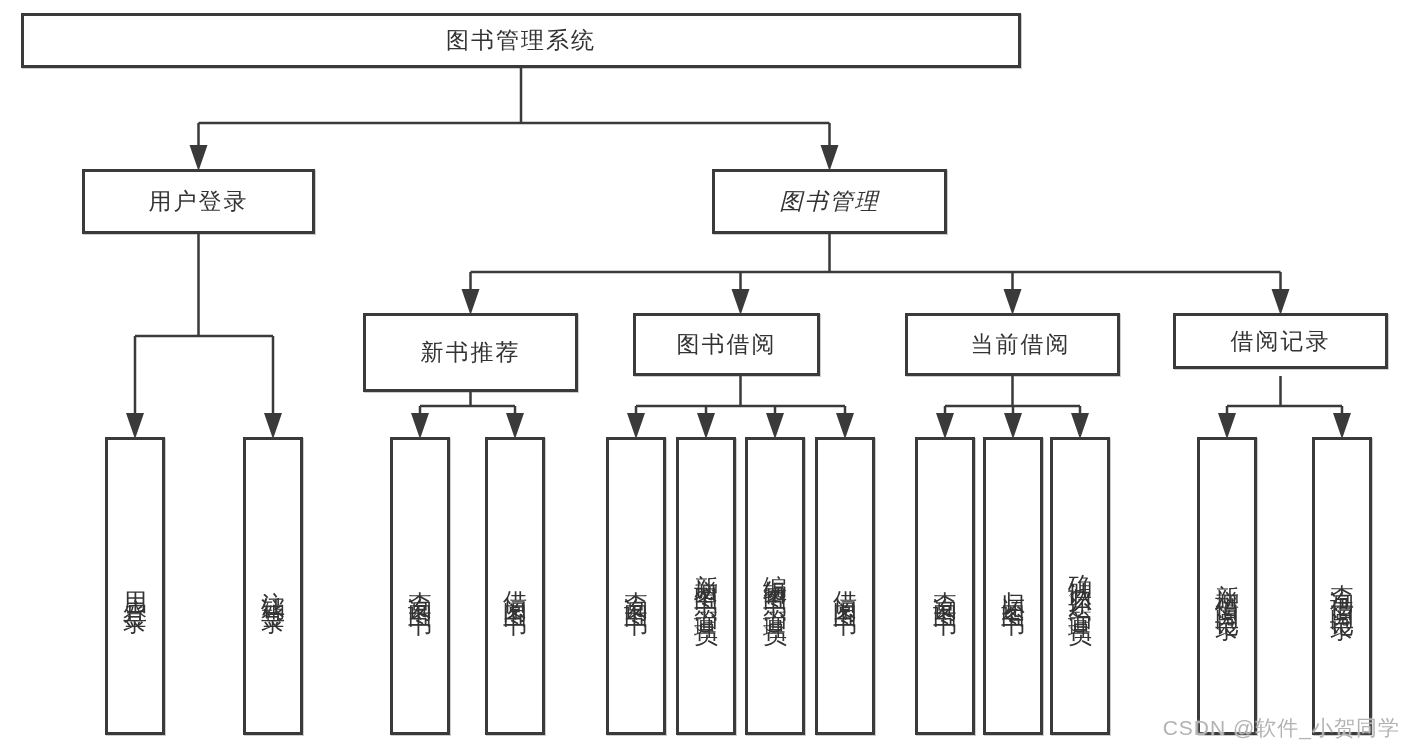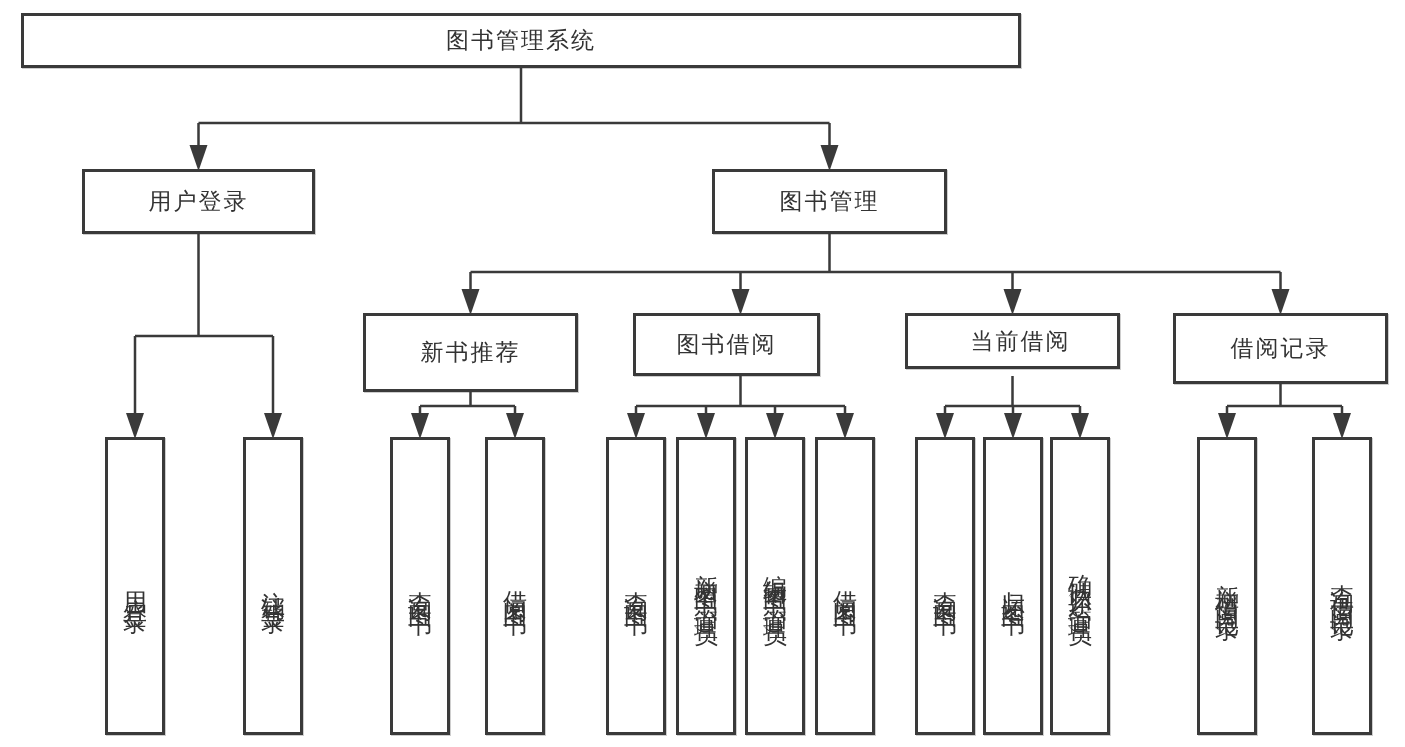--- a/index.html
+++ b/index.html
@@ -100,32 +100,33 @@
       </g>
       <g>
         <path d="M 1280.5 376 L 1280.5 406 M 1227 406 L 1342 406 M 1227 406 L 1227 417 M 1342 406 L 1342 417" fill="none" stroke="#3a3a3a" stroke-width="2.5"></path>
         <polygon points="1218,413 1236,413 1227,439" fill="#3a3a3a"></polygon>
         <polygon points="1333,413 1351,413 1342,439" fill="#3a3a3a"></polygon>
       </g>
     </svg>
   <div id="nodes">
       <div class="node h" style="left: 21px; top: 13px; width: 1000px; height: 55px;">图书管理系统</div>
       <div class="node h" style="left: 82px; top: 169px; width: 233px; height: 65px;">用户登录</div>
-      <div class="node h" style="left: 712px; top: 169px; width: 235px; height: 65px;">图书管理</div>
+      <div class="node h" style="left: 712px; top: 169px; width: 235px; height: 65px; font-style: italic;">图书管理</div>
       <div class="node h" style="left: 363px; top: 313px; width: 215px; height: 79px;">新书推荐</div>
       <div class="node h" style="left: 633px; top: 313px; width: 187px; height: 63px;">图书借阅</div>
-      <div class="node h" style="left: 905px; top: 313px; width: 215px; height: 56px; padding-left: 16px;">当前借阅</div>
-      <div class="node h" style="left: 1173px; top: 313px; width: 215px; height: 71px;">借阅记录</div>
+      <div class="node h" style="left: 905px; top: 313px; width: 215px; height: 63px; padding-left: 16px;">当前借阅</div>
+      <div class="node h" style="left: 1173px; top: 313px; width: 215px; height: 56px;">借阅记录</div>
       <div class="node v" style="left: 105px; top: 437px; width: 60px; height: 298px;">用户登录</div>
       <div class="node v" style="left: 243px; top: 437px; width: 60px; height: 298px;">注销登录</div>
       <div class="node v" style="left: 390px; top: 437px; width: 60px; height: 298px;">查询图书</div>
       <div class="node v" style="left: 485px; top: 437px; width: 60px; height: 298px;">借阅图书</div>
       <div class="node v" style="left: 606px; top: 437px; width: 60px; height: 298px;">查询图书</div>
       <div class="node v" style="left: 676px; top: 437px; width: 60px; height: 298px;">新增图书（管理员）</div>
       <div class="node v" style="left: 745px; top: 437px; width: 60px; height: 298px;">编辑图书（管理员）</div>
       <div class="node v" style="left: 815px; top: 437px; width: 60px; height: 298px;">借阅图书</div>
       <div class="node v" style="left: 915px; top: 437px; width: 60px; height: 298px;">查询图书</div>
       <div class="node v" style="left: 983px; top: 437px; width: 60px; height: 298px;">归还图书</div>
       <div class="node v" style="left: 1050px; top: 437px; width: 60px; height: 298px;">确认归还（管理员）</div>
       <div class="node v" style="left: 1197px; top: 437px; width: 60px; height: 298px;">新增借阅记录</div>
       <div class="node v" style="left: 1312px; top: 437px; width: 60px; height: 298px;">查询借阅记录</div>
     </div>
+  <div id="watermark">CSDN @软件_小贺同学</div>
 </div>
 
 </body></html>

